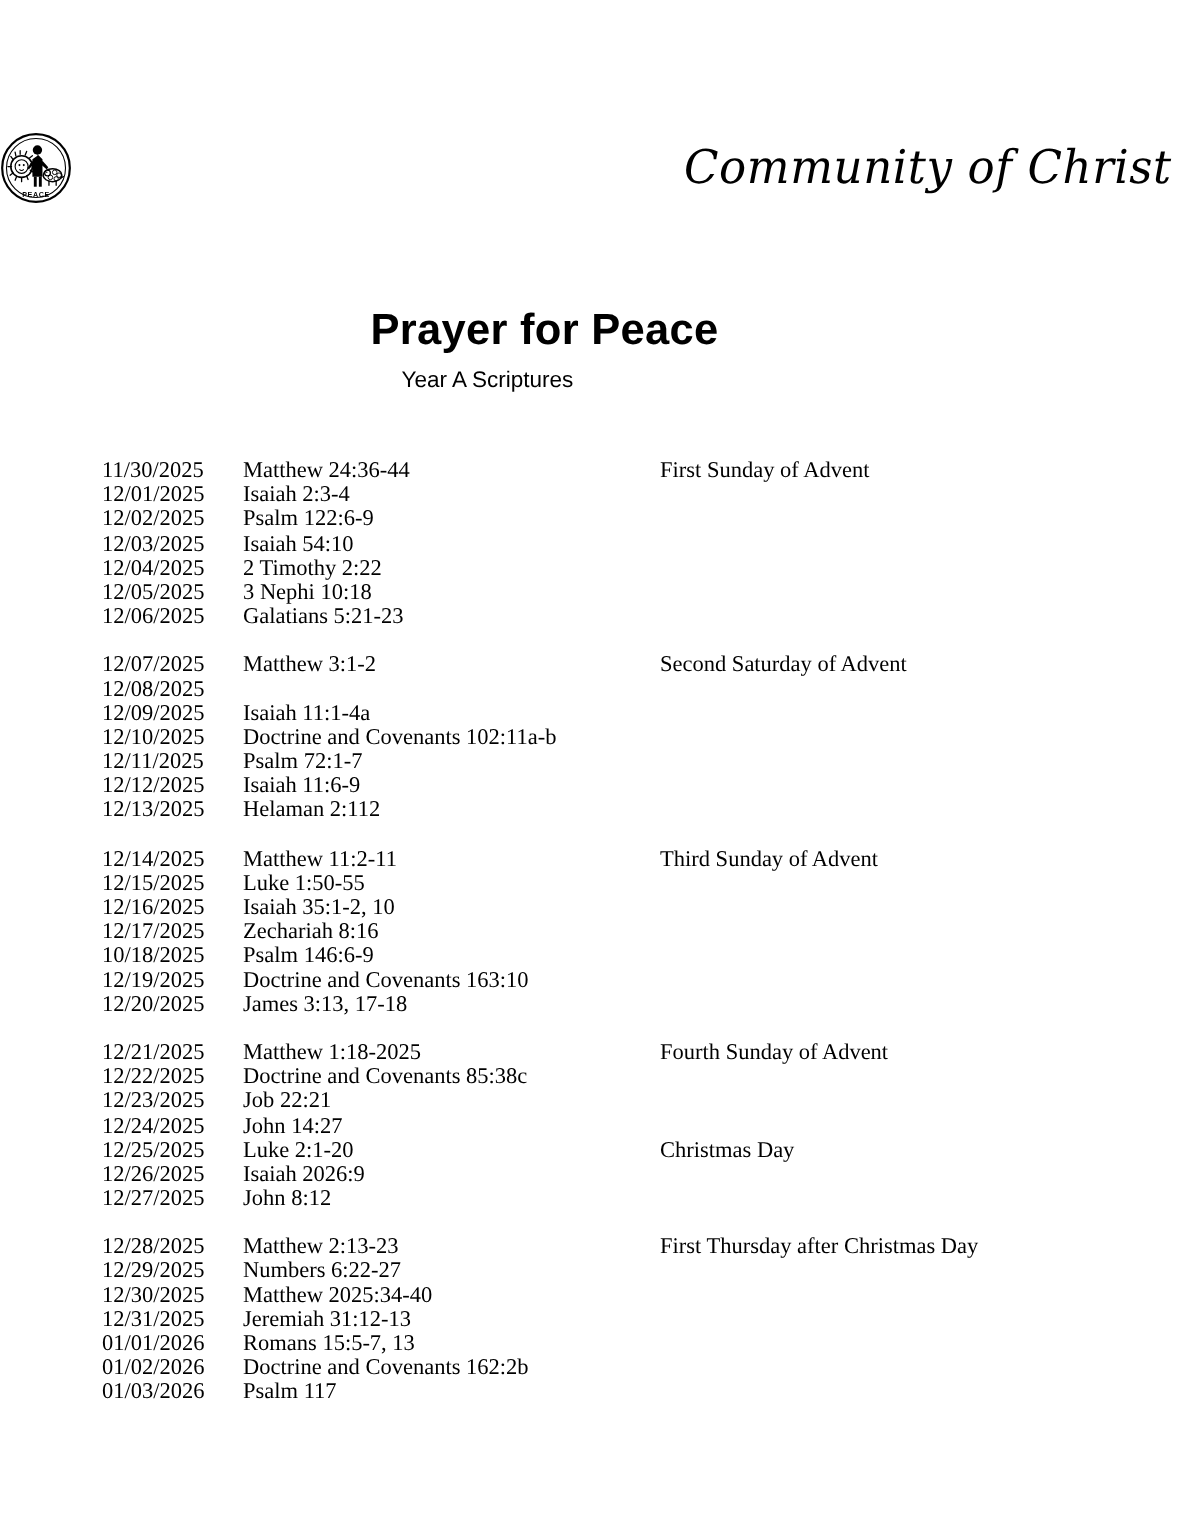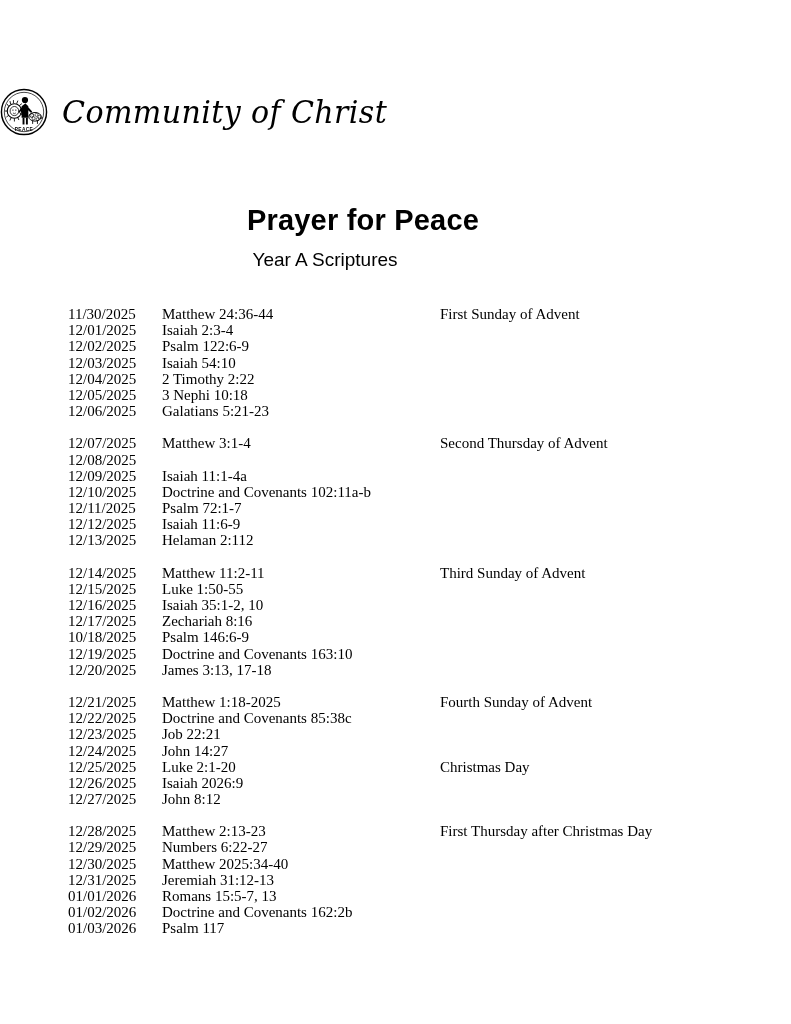--- a/index.html
+++ b/index.html
@@ -18,21 +18,21 @@
   }
 
   
   .masthead {
     position: absolute;
     left: 0;
     top: 88px;
     width: 791px;
     display: flex;
     align-items: center;
-    justify-content: flex-start;
+    justify-content: space-between;
     gap: 14px;
   }
   .seal {
     width: 48px;
     height: 48px;
     flex: 0 0 48px;
   }
   .wordmark {
     font-family: "DejaVu Serif", "Liberation Serif", serif;
     font-size: 31px;
@@ -58,21 +58,21 @@
     font-weight: bold;
     letter-spacing: 0.2px;
   }
   .doc-subtitle {
     position: absolute;
     left: 0;
     top: 233px;
     width: 650px;
     text-align: center;
     font-family: "Liberation Sans", "DejaVu Sans", sans-serif;
-    font-size: 19px;
+    font-size: 15px;
     font-weight: normal;
   }
 
   
   .schedule {
     position: absolute;
     left: 68px;
     top: 306px;
     width: 660px;
     font-size: 15px;
@@ -179,22 +179,22 @@
         </div>
         <div class="row">
           <span class="col-date">12/06/2025</span>
           <span class="col-scripture">Galatians 5:21-23</span>
           <span class="col-note"></span>
         </div>
       </div>
       <div class="group">
         <div class="row">
           <span class="col-date">12/07/2025</span>
-          <span class="col-scripture">Matthew 3:1-4</span>
-          <span class="col-note">Second Thursday of Advent</span>
+          <span class="col-scripture">Matthew 3:1-2</span>
+          <span class="col-note">Second Saturday of Advent</span>
         </div>
         <div class="row">
           <span class="col-date">12/08/2025</span>
           <span class="col-note"></span>
         </div>
         <div class="row">
           <span class="col-date">12/09/2025</span>
           <span class="col-scripture">Isaiah 11:1-4a</span>
           <span class="col-note"></span>
         </div>

